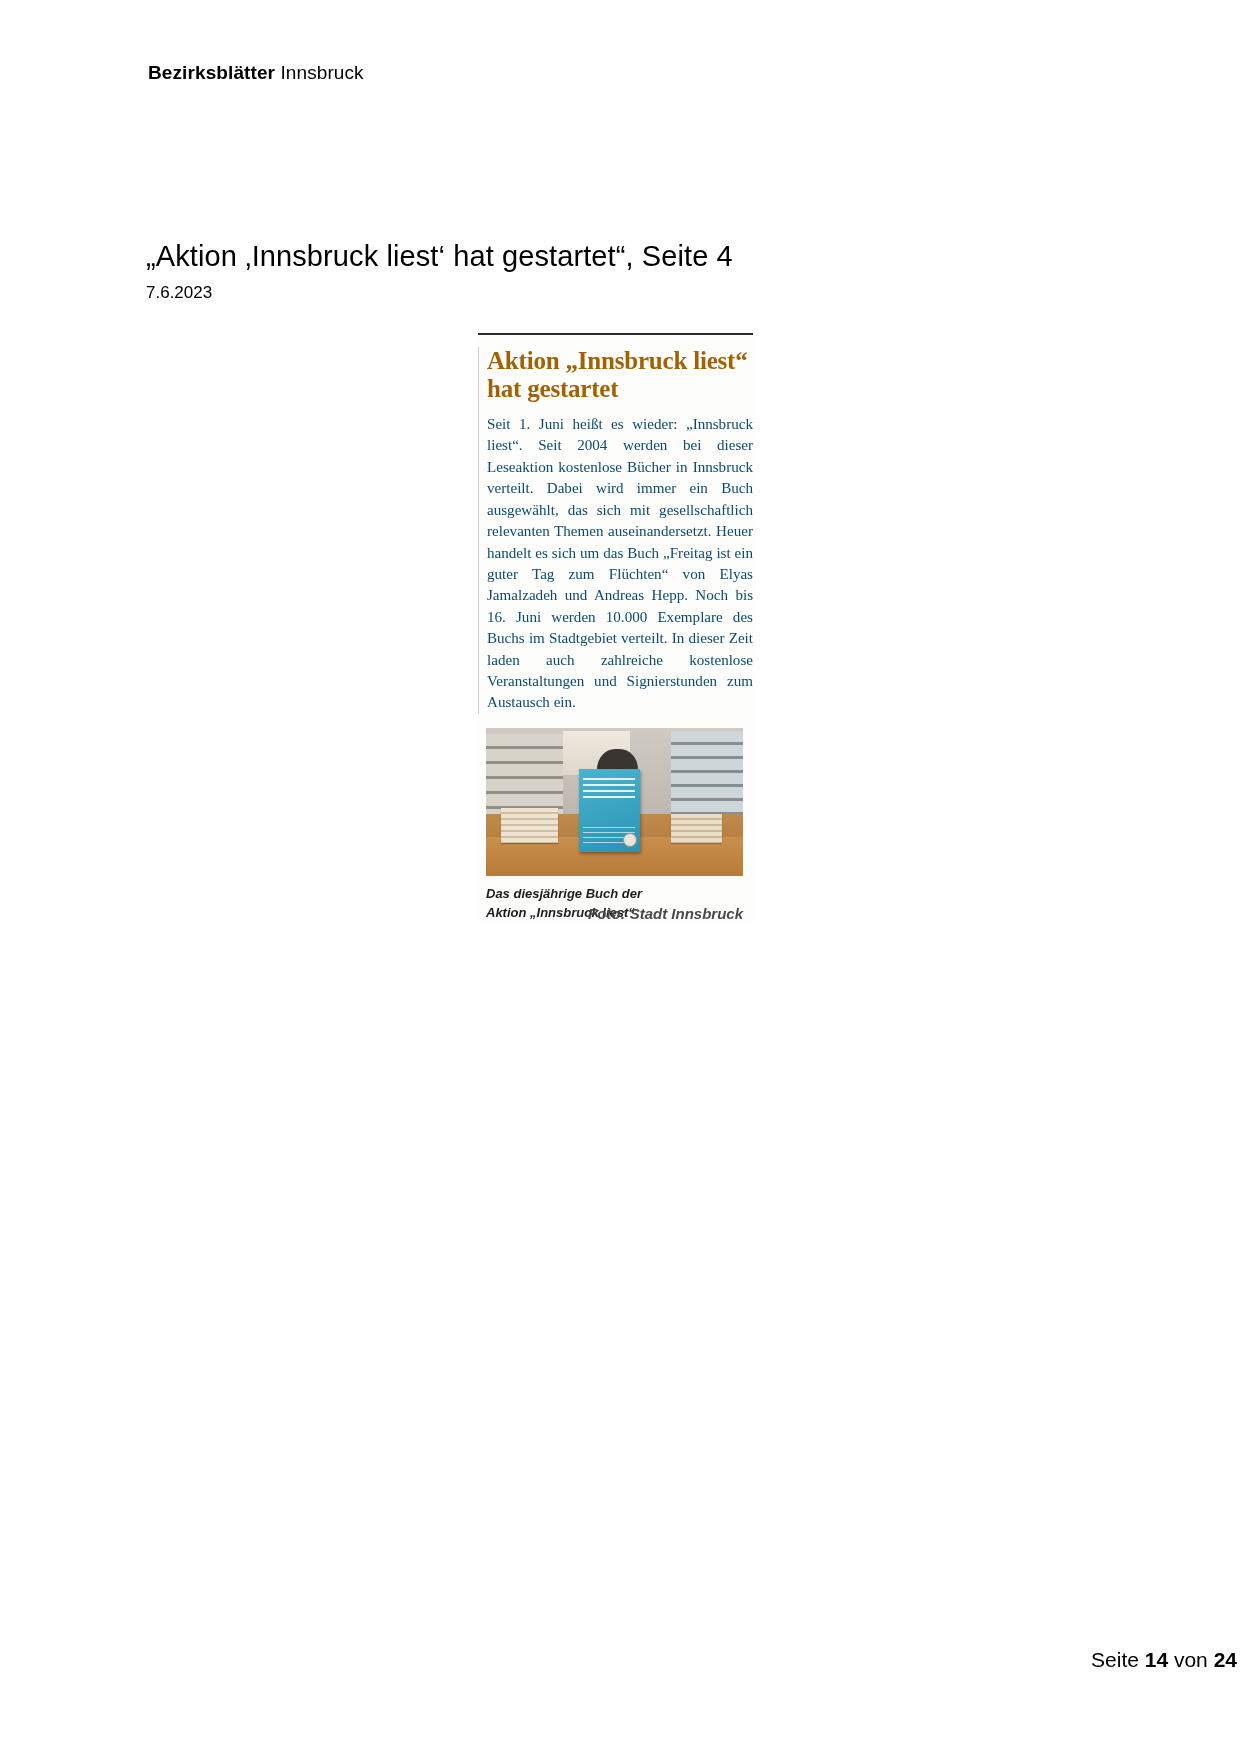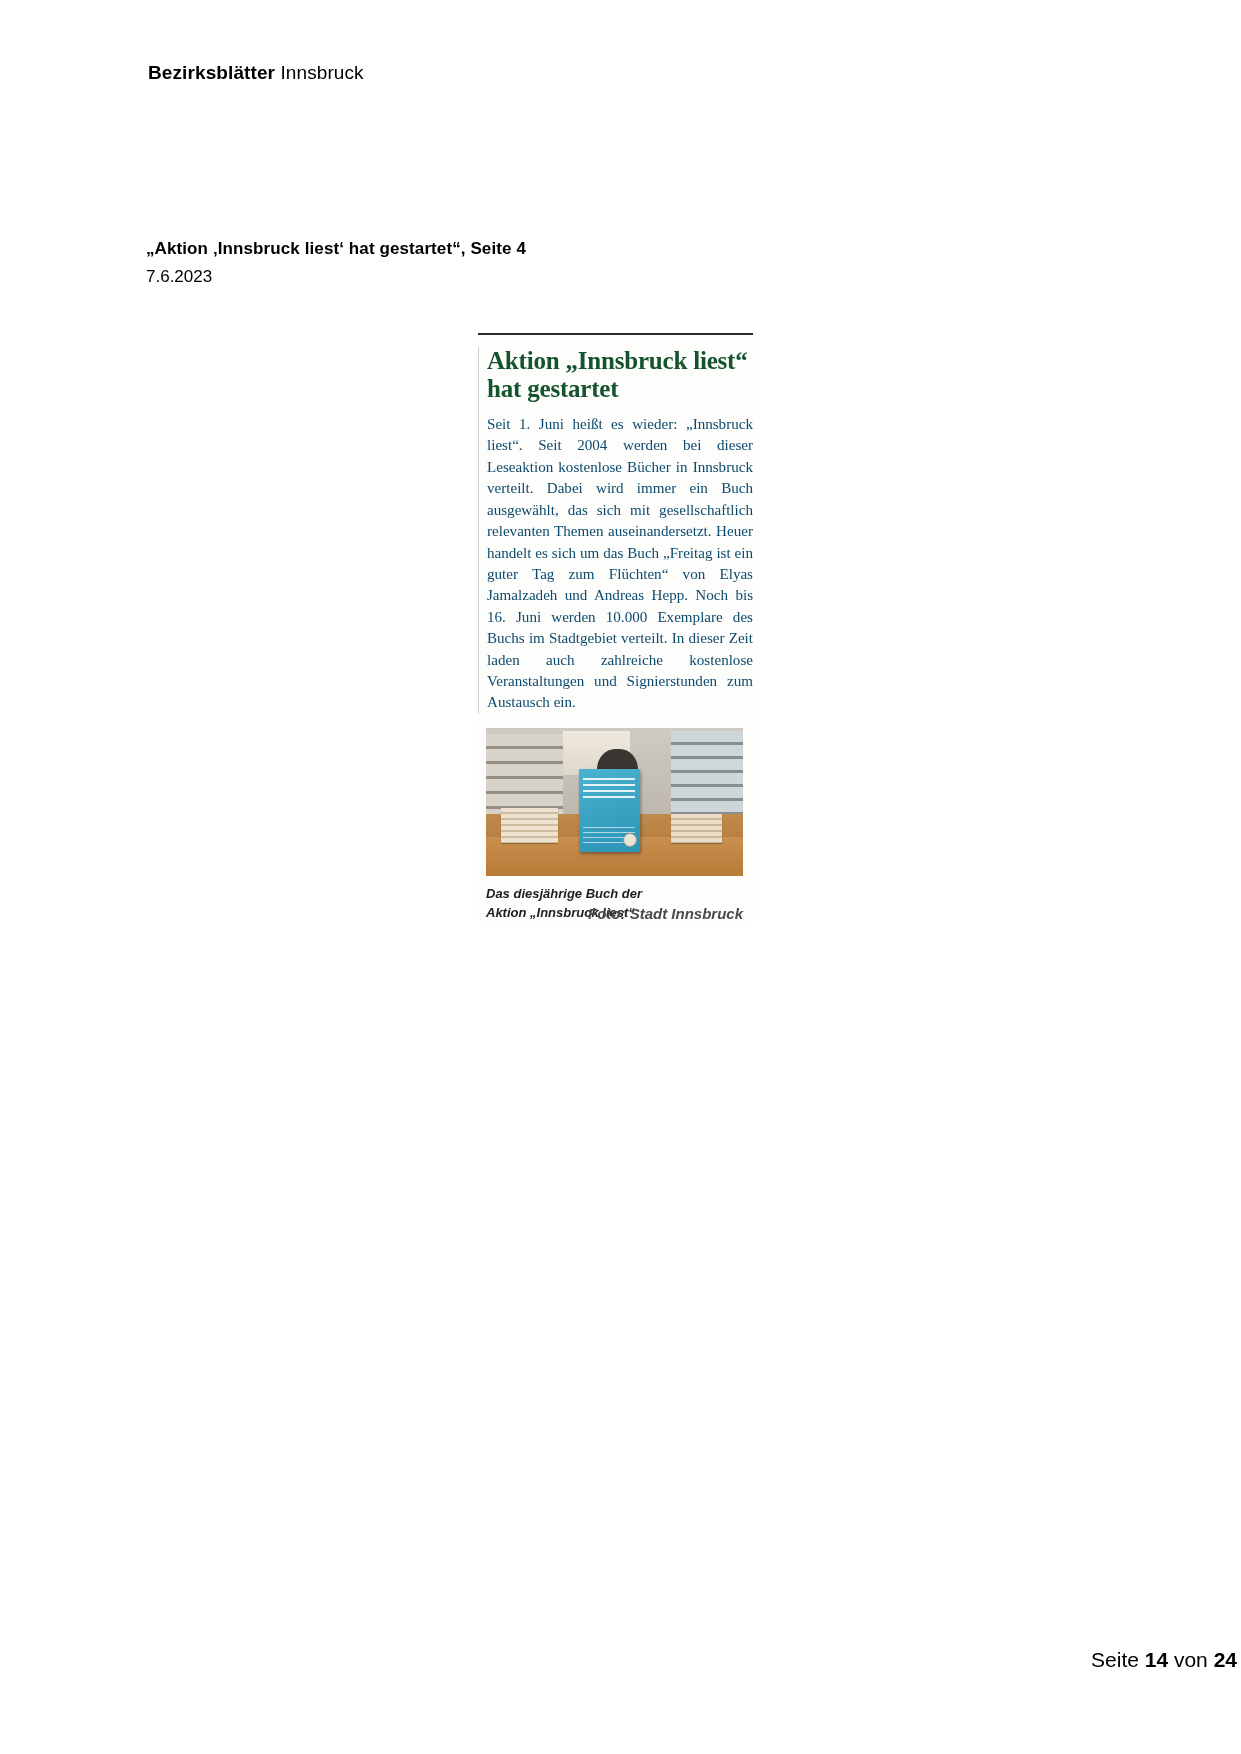--- a/index.html
+++ b/index.html
@@ -37,22 +37,22 @@
   }
 
   
   .article-head {
     position: absolute;
     left: 146px;
     top: 238px;
     width: 900px;
   }
   .article-title {
-    font-size: 17px;
-    font-weight: bold;
+    font-size: 29px;
+    font-weight: normal;
     line-height: 1.3;
     margin: 0;
     letter-spacing: 0.1px;
   }
   .article-date {
     font-size: 17px;
     font-weight: normal;
     margin: 6px 0 0 0;
     line-height: 1.3;
   }
@@ -74,21 +74,21 @@
   .clip-body {
     position: relative;
     padding-left: 8px;
     border-left: 1.5px solid #cfcfcb;
   }
   .clip-headline {
     font-family: "Liberation Serif", serif;
     font-weight: bold;
     font-size: 25px;
     line-height: 1.12;
-    color: #14532d;
+    color: #a16207;
     margin: 0 0 11px 0;
     letter-spacing: -0.2px;
   }
   .clip-text {
     font-family: "Liberation Serif", serif;
     font-size: 15.1px;
     line-height: 1.42;
     color: #0c4a6e;
     text-align: justify;
     margin: 0;

